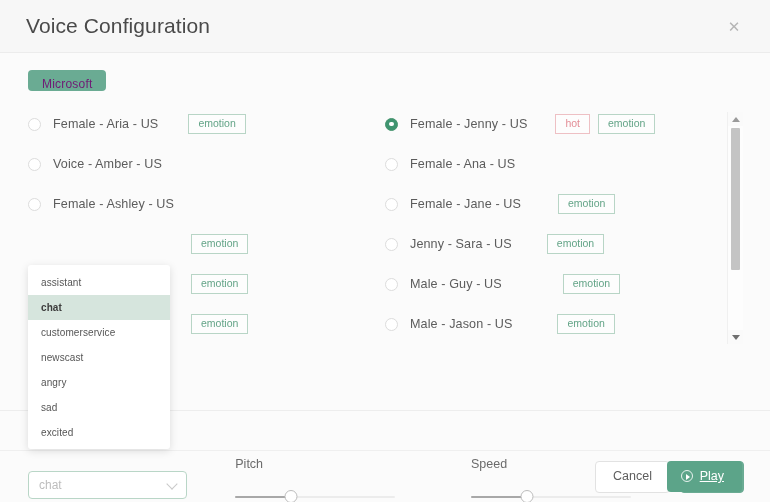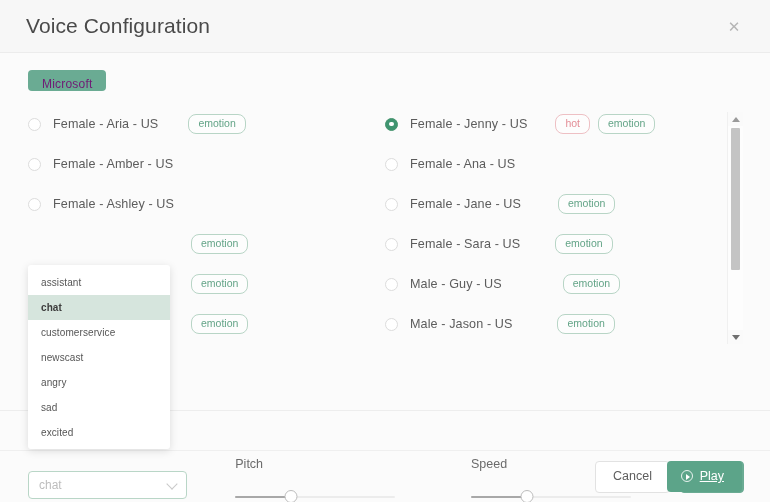--- a/index.html
+++ b/index.html
@@ -129,21 +129,21 @@
     letter-spacing: .1px;
   }
   .badges {
     display: flex;
     gap: 8px;
     margin-left: 16px;
   }
   .badge {
     font-size: 10.5px;
     padding: 3px 9px 4px 9px;
-    border-radius: 8px;
+    border-radius: 0;
     border: 1px solid #b8d5c6;
     color: #63a487;
     background: #fdfdfd;
     line-height: 1;
     white-space: nowrap;
     cursor: pointer;
   }
   .badge.hot {
     border-color: #eec0c4;
     color: #e38d96;
@@ -404,21 +404,21 @@
           <div class="voice-row">
             <span class="radio"></span>
             <span class="voice-label">Female - Aria - US</span>
             <span class="badges">
               <span class="badge">emotion</span>
             </span>
           </div>
 
           <div class="voice-row">
             <span class="radio"></span>
-            <span class="voice-label">Female - Amber - US</span>
+            <span class="voice-label">Voice - Amber - US</span>
           </div>
 
           <div class="voice-row">
             <span class="radio"></span>
             <span class="voice-label">Female - Ashley - US</span>
           </div>
 
           <div class="voice-row">
             <span class="radio" style="visibility:hidden"></span>
             <span class="voice-label"></span>
@@ -463,21 +463,21 @@
           <div class="voice-row">
             <span class="radio"></span>
             <span class="voice-label">Female - Jane - US</span>
             <span class="badges" style="margin-left:25px">
               <span class="badge">emotion</span>
             </span>
           </div>
 
           <div class="voice-row">
             <span class="radio"></span>
-            <span class="voice-label">Female - Sara - US</span>
+            <span class="voice-label">Jenny - Sara - US</span>
             <span class="badges" style="margin-left:23px">
               <span class="badge">emotion</span>
             </span>
           </div>
 
           <div class="voice-row">
             <span class="radio"></span>
             <span class="voice-label">Male - Guy - US</span>
             <span class="badges" style="margin-left:49px">
               <span class="badge">emotion</span>

